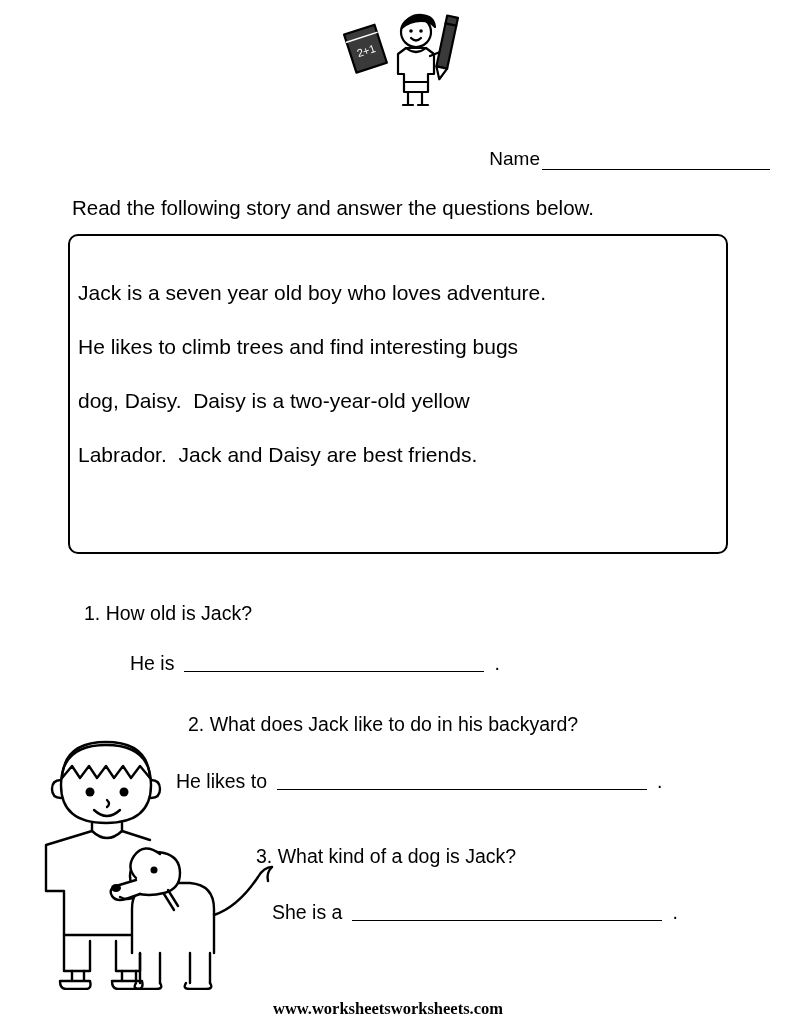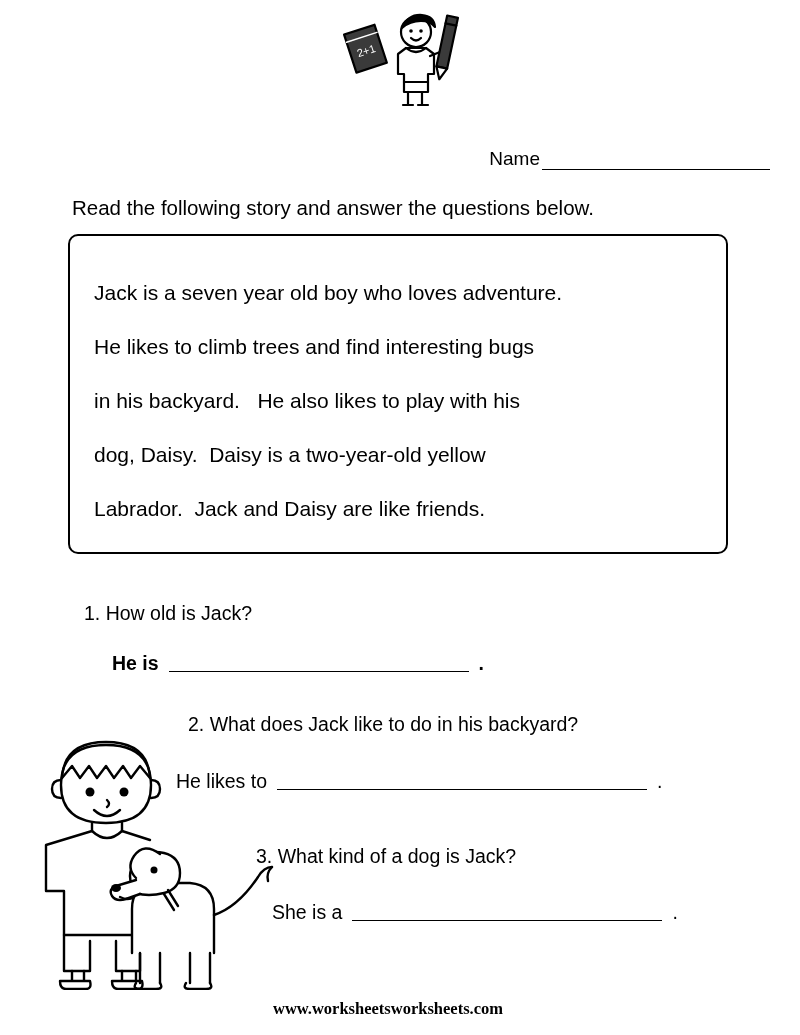--- a/index.html
+++ b/index.html
@@ -88,21 +88,21 @@
     position: absolute;
     top: 234px;
     left: 68px;
     width: 660px;
     height: 320px;
     border: 2.5px solid #000;
     border-radius: 10px;
     box-sizing: border-box;
   }
   .story-inner {
-    padding: 30px 28px 0 24px;
+    padding: 30px 28px 0 8px;
   }
   .story-line {
     font-size: 21px;
     line-height: 54px;
     white-space: pre;
   }
 
   
   .question {
     position: absolute;
@@ -116,21 +116,21 @@
   }
   .ans-label { padding-bottom: 0; }
   .ans-blank {
     border-bottom: 1.6px solid #000;
     height: 18px;
     margin: 0 10px 3px 10px;
   }
   .ans-period { padding-bottom: 0; }
 
   #q1 { top: 602px; left: 84px; }
-  #a1 { top: 652px; left: 112px; font-weight: bold; }
+  #a1 { top: 652px; left: 130px; }
   #a1 .ans-blank { width: 300px; }
 
   #q2 { top: 713px; left: 188px; }
   #a2 { top: 770px; left: 176px; }
   #a2 .ans-blank { width: 370px; }
 
   #q3 { top: 845px; left: 256px; }
   #a3 { top: 901px; left: 272px; }
   #a3 .ans-blank { width: 310px; }
 
@@ -206,23 +206,22 @@
   <span class="name-label">Name</span>
   <span class="name-blank"></span>
 </div>
 
 <div class="instruction">Read the following story and answer the questions below.</div>
 
 <div class="story-box">
   <div class="story-inner">
     <div class="story-line">Jack is a seven year old boy who loves adventure.</div>
     <div class="story-line">He likes to climb trees and find interesting bugs</div>
-    <div class="story-line">in his backyard.   He also likes to play with his</div>
     <div class="story-line">dog, Daisy.  Daisy is a two-year-old yellow</div>
-    <div class="story-line">Labrador.  Jack and Daisy are like friends.</div>
+    <div class="story-line">Labrador.  Jack and Daisy are best friends.</div>
   </div>
 </div>
 
 <div class="question" id="q1">
   <span>1.</span>
   <span>How old is Jack?</span>
 </div>
 <div class="answer-row" id="a1">
   <span class="ans-label">He is</span>
   <span class="ans-blank"></span>

